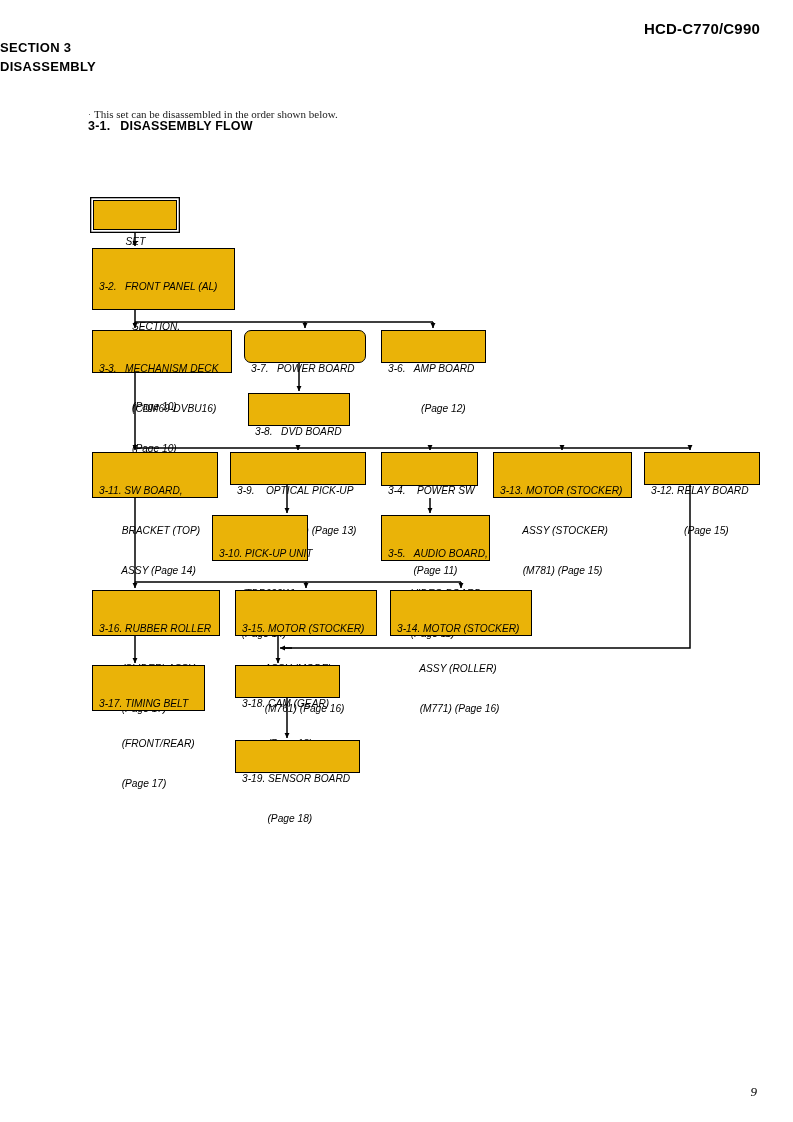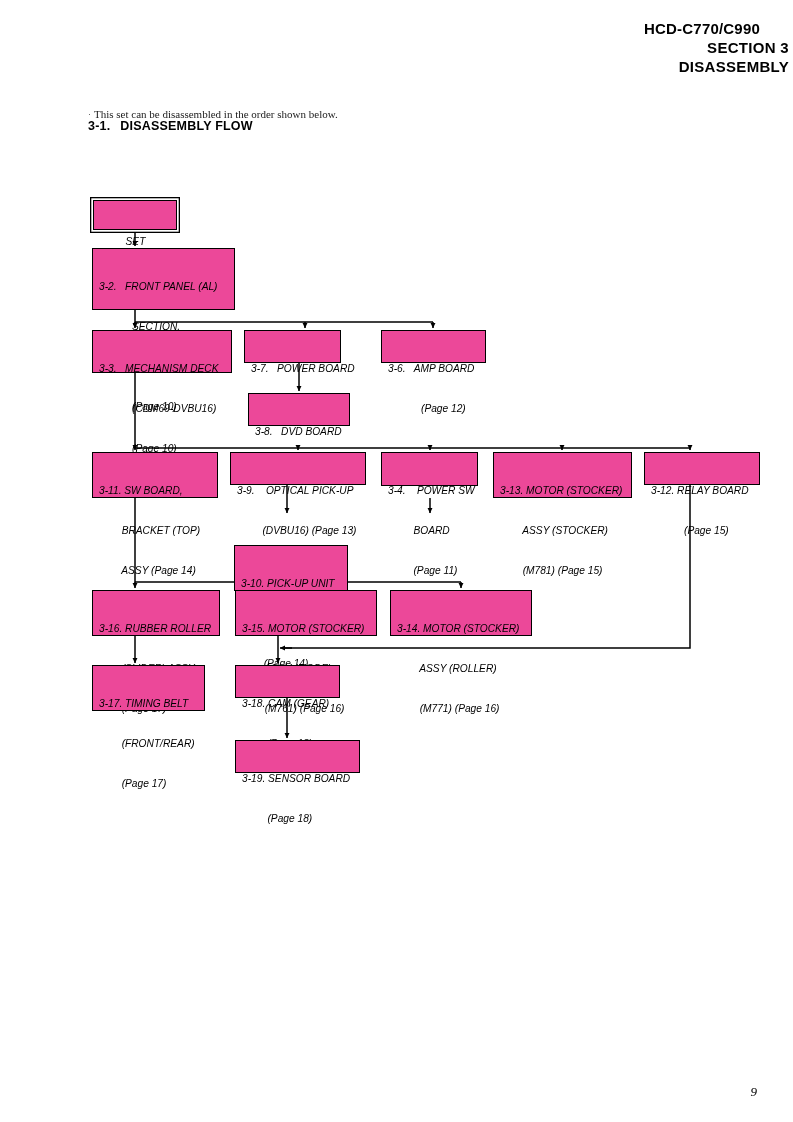--- a/index.html
+++ b/index.html
@@ -28,24 +28,24 @@
     font-size: 15px;
     letter-spacing: 0.2px;
     white-space: nowrap;
     margin-left: 20px;
   }
   .section-head {
     position: absolute;
     left: 0;
     right: 4px;
     top: 38px;
-    text-align: right;
+    text-align: left;
     font-family: "Liberation Sans", sans-serif;
     font-weight: bold;
-    font-size: 15px;
+    font-size: 13px;
     line-height: 19px;
     letter-spacing: 0.3px;
   }
   .section-head .l1 { display: block; }
   .section-head .l2 { display: block; }
 
   .note {
     position: absolute;
     left: 88px;
     top: 92px;
@@ -83,21 +83,21 @@
     top: 0;
     width: 793px;
     height: 1122px;
     pointer-events: none;
   }
 
   .node {
     position: absolute;
     box-sizing: border-box;
     border: 1.3px solid #000;
-    background: #ec4899;
+    background: #eab308;
     font-family: "Liberation Sans", sans-serif;
     font-style: italic;
     font-size: 10.2px;
     line-height: 13.4px;
     padding: 4px 5px 3px 6px;
     white-space: pre;
   }
   .node.dbl {
     border: 1.3px solid #000;
     box-shadow: 0 0 0 1.7px #fff, 0 0 0 3px #000;
@@ -192,21 +192,21 @@
       <span class="ln" style="padding-left:33px">SIDE PANEL (L)/(R)</span>
       <span class="ln" style="padding-left:33px">(Page 10)</span>
     </div>
 
     <div class="node" style="left:92px; top:330px; width:140px; height:43px;">
       <span class="ln">3-3.   MECHANISM DECK</span>
       <span class="ln" style="padding-left:33px">(CDM69-DVBU16)</span>
       <span class="ln" style="padding-left:33px">(Page 10)</span>
     </div>
 
-    <div class="node" style="left:244px; top:330px; width:97px; height:33px;">
+    <div class="node" style="left:244px; top:330px; width:122px; height:33px;border-radius:7px;">
       <span class="ln">3-7.   POWER BOARD</span>
       <span class="ln" style="padding-left:33px">(Page 12)</span>
     </div>
 
     <div class="node" style="left:381px; top:330px; width:105px; height:33px;">
       <span class="ln">3-6.   AMP BOARD</span>
       <span class="ln" style="padding-left:33px">(Page 12)</span>
     </div>
 
     <div class="node" style="left:248px; top:393px; width:102px; height:33px;">
@@ -235,26 +235,31 @@
       <span class="ln">3-13. MOTOR (STOCKER)</span>
       <span class="ln">        ASSY (STOCKER)</span>
       <span class="ln">        (M781) (Page 15)</span>
     </div>
 
     <div class="node" style="left:644px; top:452px; width:116px; height:33px;">
       <span class="ln">3-12. RELAY BOARD</span>
       <span class="ln" style="padding-left:33px">(Page 15)</span>
     </div>
 
-    <div class="node" style="left:234px; top:515px; width:114px; height:46px;margin-top:30px;">
+    <div class="node" style="left:212px; top:515px; width:96px; height:46px;">
       <span class="ln">3-10. PICK-UP UNIT</span>
       <span class="ln">        (TDP022W)</span>
       <span class="ln">        (Page 14)</span>
     </div>
 
+    <div class="node" style="left:381px; top:515px; width:109px; height:46px;">
+      <span class="ln">3-5.   AUDIO BOARD,</span>
+      <span class="ln">        VIDEO BOARD</span>
+      <span class="ln">        (Page 11)</span>
+    </div>
 
     <div class="node" style="left:92px; top:590px; width:128px; height:46px;">
       <span class="ln">3-16. RUBBER ROLLER</span>
       <span class="ln">        (SLIDER) ASSY</span>
       <span class="ln">        (Page 17)</span>
     </div>
 
     <div class="node" style="left:235px; top:590px; width:142px; height:46px;">
       <span class="ln">3-15. MOTOR (STOCKER)</span>
       <span class="ln">        ASSY (MODE)</span>

